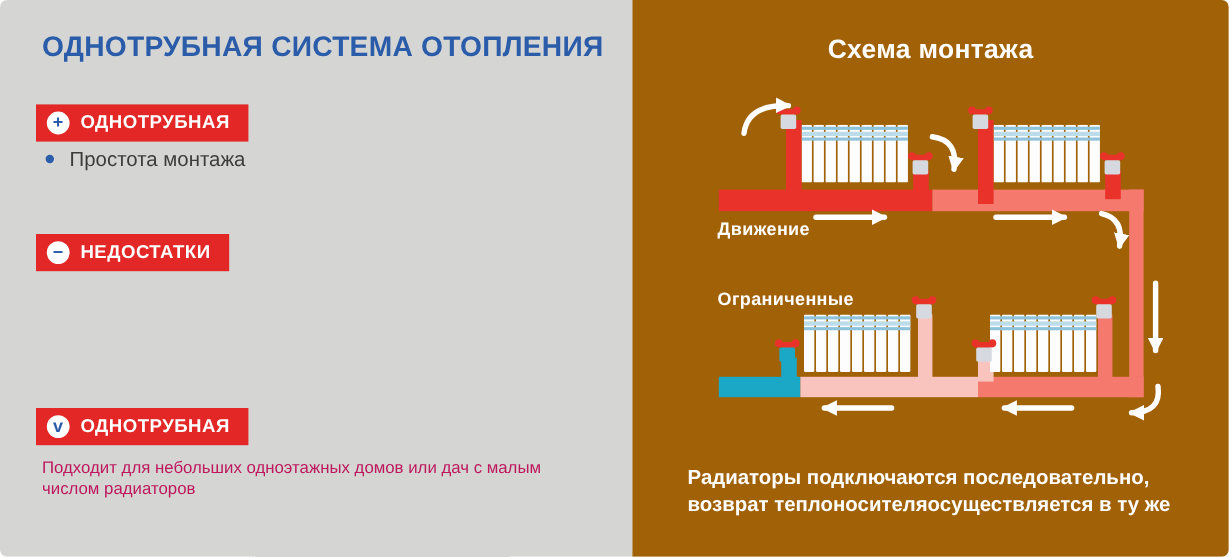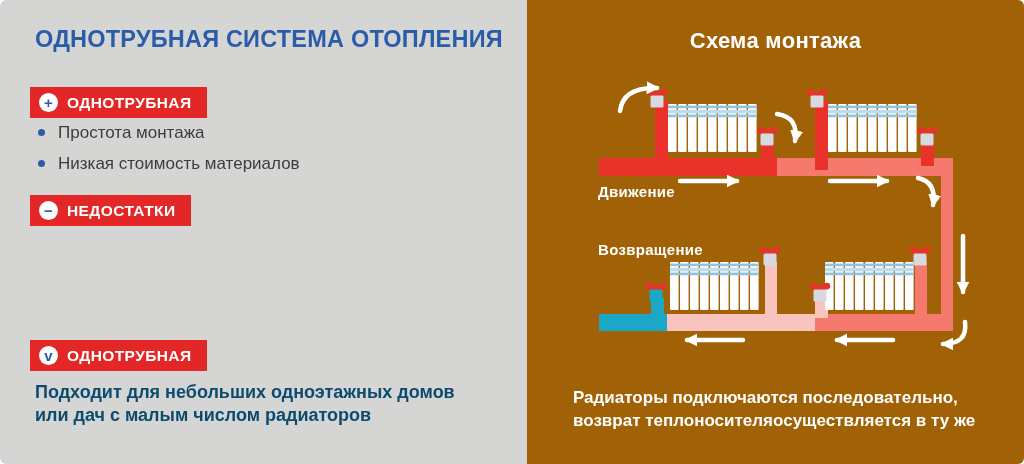--- a/index.html
+++ b/index.html
@@ -19,21 +19,21 @@
   .badge-app{top:340px;}
   .bullet-list{position:absolute;left:38px;margin:0;padding:0;list-style:none;}
   .list-adv{top:122px;}
   .list-dis{top:230px;}
   .bullet-list li{display:flex;gap:13px;font-size:17px;font-weight:normal;color:#3c3c3c;line-height:22px;margin-bottom:9px;}
   .list-adv li{margin-bottom:9px;}
   .bullet-dot{width:7px;height:7px;border-radius:50%;background:#2b5caa;margin-top:7px;flex:none;}
   .bullet-text{display:block;}
   .bullet-text.narrow{max-width:345px;}
   .application-text{position:absolute;left:35px;top:381px;width:458px;margin:0;
-    font-size:18px;font-weight:bold;color:#0c4a6e;line-height:1.25;}
+    font-size:14px;font-weight:normal;color:#be185d;line-height:1.25;}
 
   
   .right-panel{position:relative;width:497px;height:464px;background:#a16207;flex:none;}
   .scheme-title{position:absolute;left:0;top:28px;width:100%;margin:0;text-align:center;
     color:#ffffff;font-size:22px;font-weight:bold;letter-spacing:0.3px;}
   .diagram-svg{position:absolute;left:0;top:0;width:497px;height:464px;}
   .flow-label{position:absolute;color:#ffffff;font-size:15px;font-weight:bold;letter-spacing:0.3px;}
   .flow-label.supply{left:71px;top:183px;}
   .flow-label.return{left:71px;top:241px;}
   .caption{position:absolute;left:46px;top:386px;color:#ffffff;font-size:17px;font-weight:bold;line-height:1.37;}
@@ -48,24 +48,20 @@
 
     <div class="badge badge-adv">
       <span class="badge-icon">+</span>
       <span>ОДНОТРУБНАЯ</span>
     </div>
 
     <ul class="bullet-list list-adv">
       <li>
         <span class="bullet-dot"></span>
         <span class="bullet-text">Простота монтажа</span>
-      </li>
-      <li>
-        <span class="bullet-dot"></span>
-        <span class="bullet-text">Низкая стоимость материалов</span>
       </li>
     </ul>
 
     <div class="badge badge-dis">
       <span class="badge-icon">−</span>
       <span>НЕДОСТАТКИ</span>
     </div>
 
     <ul class="bullet-list list-dis">
     </ul>
@@ -146,20 +142,20 @@
         <path d="M 303 181 H 360" marker-end="url(#ah)"></path>
         <path d="M 391 178 Q 410 182 406 205" marker-end="url(#ah)"></path>
         <path d="M 436 236 V 292" marker-end="url(#ah)"></path>
         <path d="M 438 322 Q 441 344 416 344" marker-end="url(#ah)"></path>
         <path d="M 216 340 H 160" marker-end="url(#ah)"></path>
         <path d="M 366 340 H 310" marker-end="url(#ah)"></path>
       </g>
     </svg>
 
     <div class="flow-label supply">Движение</div>
-    <div class="flow-label return">Возвращение</div>
+    <div class="flow-label return">Ограниченные</div>
 
     <div class="caption">
       <div>Радиаторы подключаются последовательно,</div>
       <div>возврат теплоносителяосуществляется в ту же</div>
     </div>
   </div>
 </div>
 
 </body></html>

